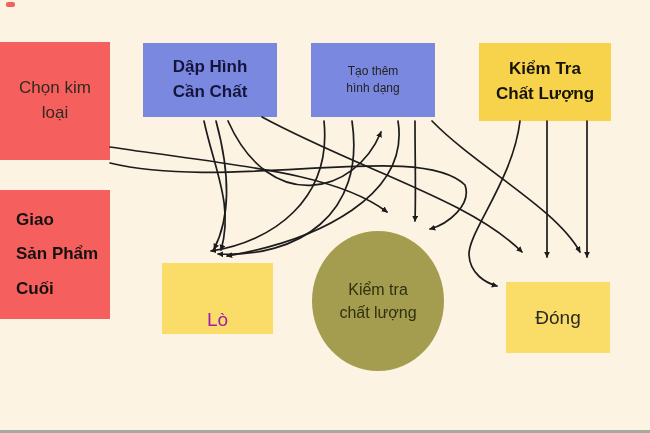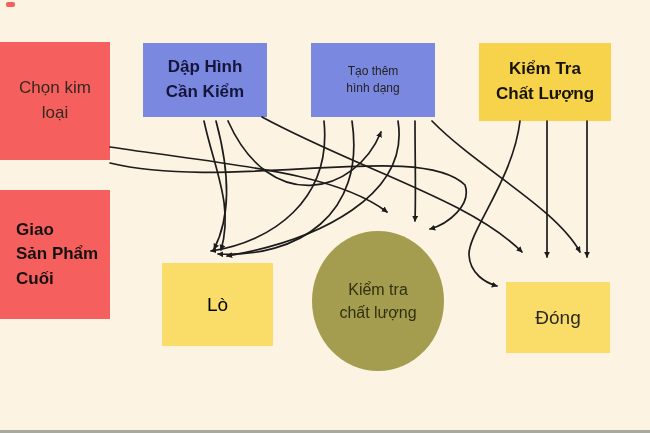--- a/index.html
+++ b/index.html
@@ -11,21 +11,21 @@
   }
   #arrow-layer{position:absolute;left:0;top:0;z-index:2;}
   .node{
     position:absolute;
     display:flex;flex-direction:column;justify-content:center;align-items:center;
     text-align:center;
     z-index:1;
     box-sizing:border-box;
     line-height:1.45;
   }
-  .node.align-left{align-items:flex-start;text-align:left;}
+  .node.align-left{align-items:flex-start;text-align:left;gap:10px;}
   .node.ellipse{border-radius:50%;z-index:3;}
   .node .line{display:block;}
   #red-mark{
     position:absolute;left:6px;top:2px;width:9px;height:5px;
     background:#f5605e;border-radius:2px;z-index:4;
   }
   #bottom-bar{
     position:absolute;left:0;bottom:0;width:650px;height:3px;
     z-index:5;
   }
@@ -61,33 +61,33 @@
   <div id="nodes">
       <div class="node" style="left: 0px; top: 42px; width: 110px; height: 118px; background: rgb(245, 96, 94); color: rgb(51, 41, 31); font-size: 17px; font-weight: 400;">
         <span class="line">Chọn kim</span>
         <span class="line">loại</span>
       </div>
       <div class="node align-left" style="left: 0px; top: 190px; width: 110px; height: 129px; background: rgb(245, 96, 94); color: rgb(20, 18, 16); font-size: 17px; font-weight: 700; padding-left: 16px;">
         <span class="line">Giao</span>
         <span class="line">Sản Phẩm</span>
         <span class="line">Cuối</span>
       </div>
-      <div class="node" style="left: 143px; top: 43px; width: 124px; height: 74px; background: rgb(123, 136, 224); color: rgb(21, 21, 60); font-size: 17px; font-weight: 700;">
+      <div class="node" style="left: 143px; top: 43px; width: 134px; height: 74px; background: rgb(123, 136, 224); color: rgb(21, 21, 60); font-size: 17px; font-weight: 700;">
         <span class="line">Dập Hình</span>
-        <span class="line">Cần Kiểm</span>
+        <span class="line">Cần Chất</span>
       </div>
       <div class="node" style="left: 311px; top: 43px; width: 124px; height: 74px; background: rgb(123, 136, 224); color: rgb(35, 35, 35); font-size: 12px; font-weight: 400;">
         <span class="line">Tạo thêm</span>
         <span class="line">hình dạng</span>
       </div>
       <div class="node" style="left: 479px; top: 43px; width: 132px; height: 78px; background: rgb(247, 210, 75); color: rgb(23, 19, 8); font-size: 17px; font-weight: 700;">
         <span class="line">Kiểm Tra</span>
         <span class="line">Chất Lượng</span>
       </div>
-      <div class="node" style="left: 162px; top: 263px; width: 111px; height: 83px; background: rgb(250, 220, 104); color: #000000; font-size: 19px; font-weight: 400;">
+      <div class="node" style="left: 162px; top: 263px; width: 111px; height: 71px; background: rgb(250, 220, 104); color: #a21caf; font-size: 19px; font-weight: 400; justify-content: flex-end;">
         <span class="line">Lò</span>
       </div>
       <div class="node" style="left: 506px; top: 262px; width: 104px; height: 71px; background: rgb(250, 220, 104); color: rgb(43, 41, 34); font-size: 19px; font-weight: 400; margin-top: 20px;">
         <span class="line">Đóng</span>
       </div>
       <div class="node ellipse" style="left: 312px; top: 231px; width: 132px; height: 140px; background: rgb(164, 157, 80); color: rgb(49, 48, 14); font-size: 16px; font-weight: 400;">
         <span class="line">Kiểm tra</span>
         <span class="line">chất lượng</span>
       </div>
     </div>

